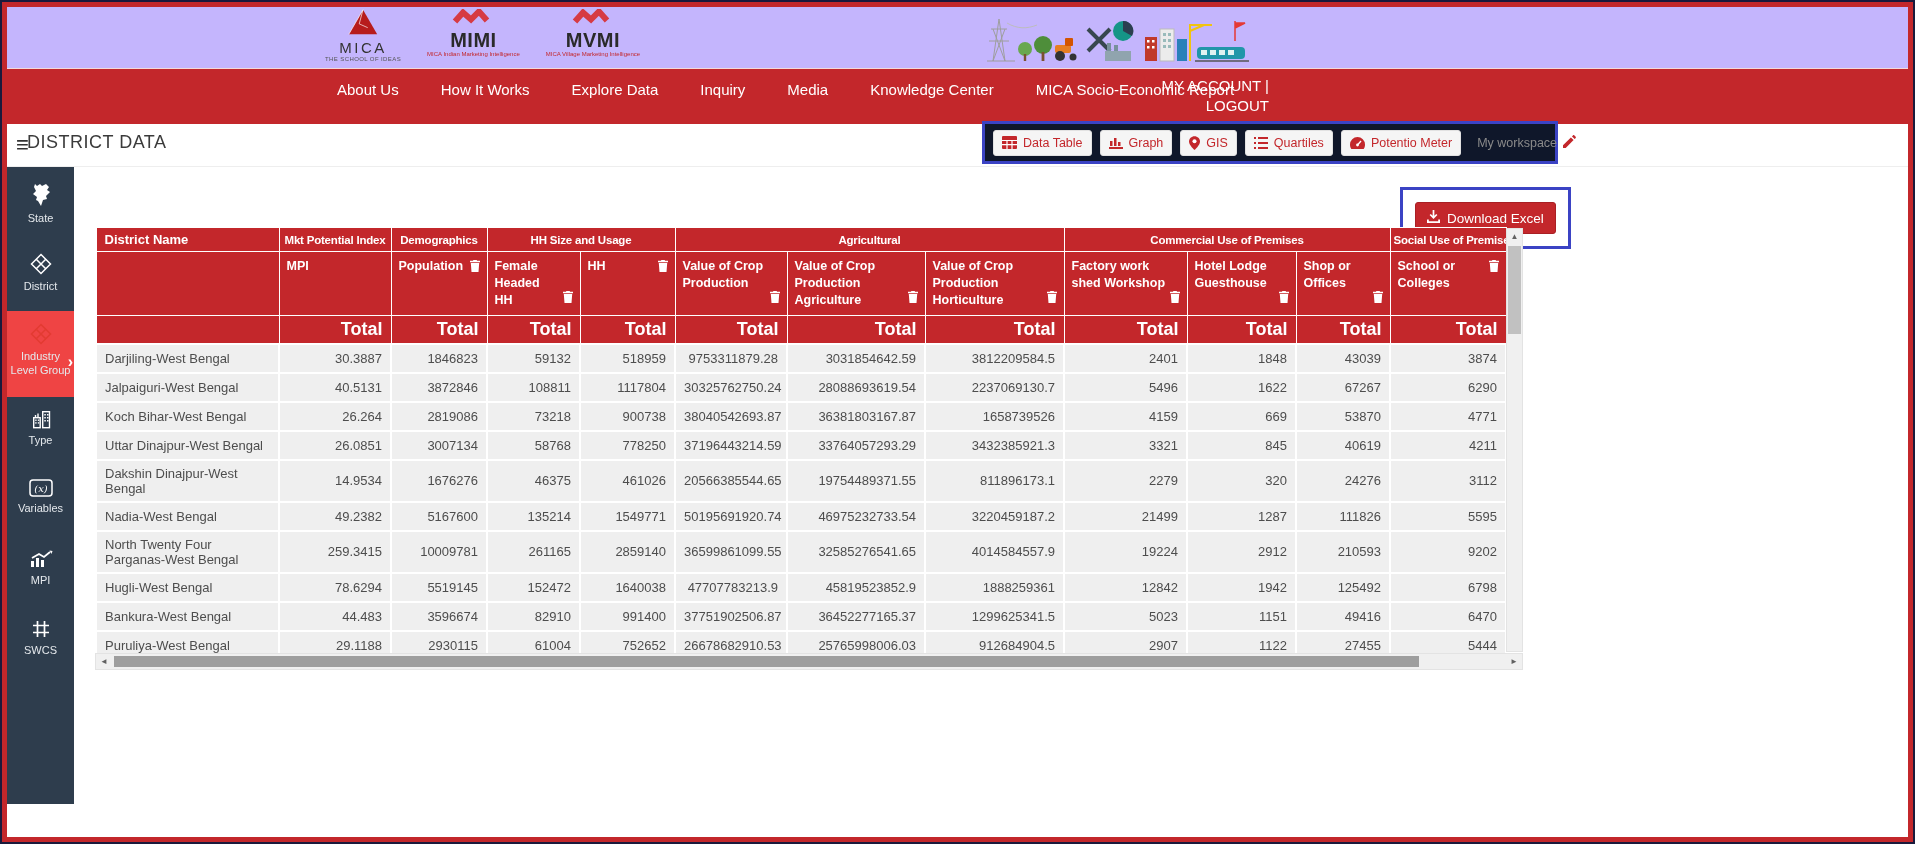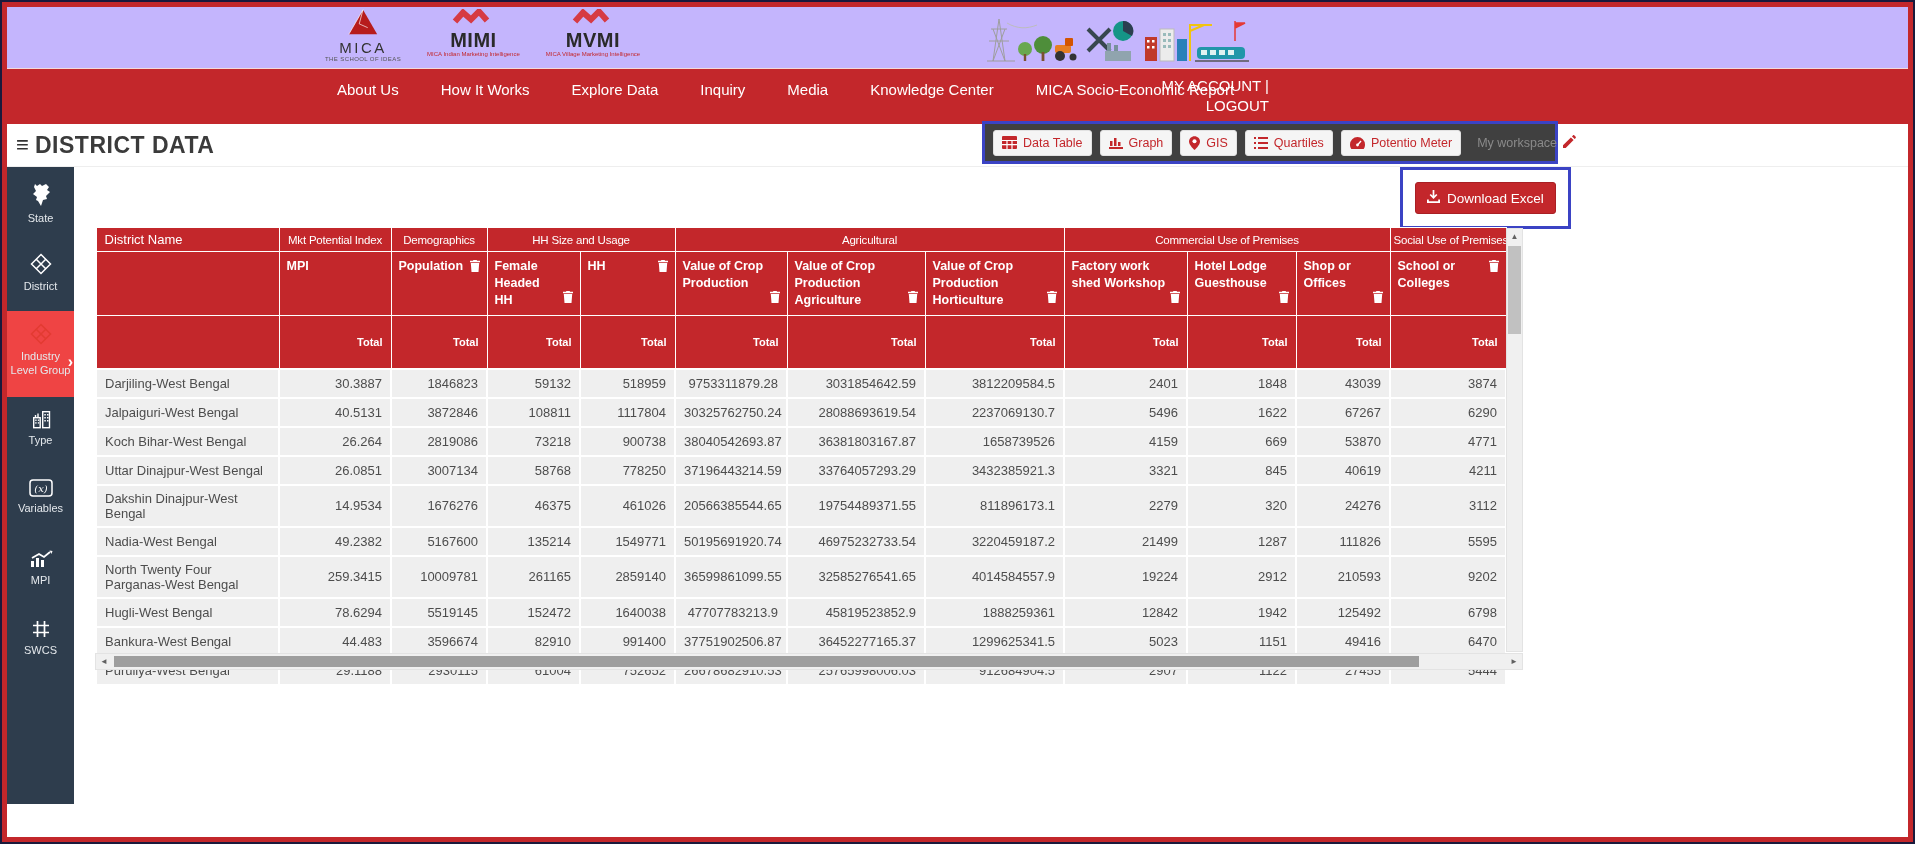--- a/index.html
+++ b/index.html
@@ -21,52 +21,52 @@
   
   .navbar { position:relative; height:55px; background:#c3272b; color:#fff; }
   .nav-menu { position:absolute; left:330px; top:12px; display:flex; gap:42px; }
   .nav-link { color:#fff; font-size:15px; text-decoration:none; cursor:pointer; white-space:nowrap; }
   .account { position:absolute; left:1136px; top:7px; width:126px; text-align:right; font-size:15px; line-height:20px; }
   .account div { cursor:pointer; }
 
   
   .titlebar { position:relative; height:43px; background:#fff; border-bottom:1px solid #eee; }
   .burger { position:absolute; left:9px; top:8px; font-size:22px; color:#333; cursor:pointer; }
-  .page-title { position:absolute; left:28px; top:8px; font-size:23px; font-weight:700; color:#3b3b3b; letter-spacing:.5px; font-family:"Liberation Sans",sans-serif; }
-  .toolbar { position:absolute; left:975px; top:-3px; width:576px; height:43px; border:3px solid #3b43c4; background:#404040; display:flex; align-items:center; padding:0 8px; gap:6px; }
+  .page-title { position:absolute; left:20px; top:8px; font-size:18px; font-weight:400; color:#3b3b3b; letter-spacing:.5px; font-family:"Liberation Sans",sans-serif; }
+  .toolbar { position:absolute; left:975px; top:-3px; width:576px; height:43px; border:3px solid #3b43c4; background:#0f172a; display:flex; align-items:center; padding:0 8px; gap:6px; }
   .tb-btn { display:flex; align-items:center; gap:6px; background:#f5f5f5; border:1px solid #e2e2e2; border-radius:3px; color:#c3272b; font-size:12.5px; padding:5px 8px; cursor:pointer; font-family:inherit; white-space:nowrap; }
   .tb-ic { display:flex; align-items:center; }
   .tb-divider { width:1px; height:26px; background:#ccc; margin:0 4px; }
   .workspace { display:flex; align-items:center; gap:6px; color:#8a8a8a; font-size:12.5px; cursor:pointer; white-space:nowrap; }
 
   
   .main { position:relative; height:670px; display:flex; }
   .sidebar { width:67px; height:637px; background:#2e3d4d; flex:none; padding-top:4px; display:flex; flex-direction:column; }
   .sb-item { position:relative; height:70px; padding-top:12px; display:flex; flex-direction:column; align-items:center; color:#e4e8ec; font-size:11px; text-align:center; cursor:pointer; }
   .sb-item.active { background:#ef4444; height:86px; }
   .sb-item.active::after { content:'\203A'; position:absolute; right:1px; top:42px; color:#fff; font-size:16px; font-weight:bold; }
   .sb-ic { margin-bottom:5px; display:flex; }
   .sb-label { line-height:1.25; padding:0 1px; }
 
   .content { position:relative; flex:1; background:#fff; }
-  .dl-box { position:absolute; left:1326px; top:0; border:3px solid #3b43c4; padding:12px; background:#fff; }
+  .dl-box { position:absolute; left:1326px; top:20px; border:3px solid #3b43c4; padding:12px; background:#fff; }
   .dl-btn { display:flex; align-items:center; gap:7px; background:#c3272b; color:#fff; border:1px solid #a91f24; border-radius:3px; font-size:13.5px; padding:7px 11px; cursor:pointer; font-family:inherit; white-space:nowrap; }
 
   
   .table-wrap { position:absolute; left:21px; top:60px; width:1429px; }
   table { border-collapse:collapse; table-layout:fixed; width:1410px; border:1px solid #999; }
   th { background:#c3272b; color:#fff; border:1px solid #fff; }
-  th.g { font-size:11.5px; font-weight:400; letter-spacing:-.2px; text-align:center; white-space:nowrap; overflow:hidden; padding:4px 3px; height:21px; }
+  th.g { font-size:11.5px; font-weight:700; letter-spacing:-.2px; text-align:center; white-space:nowrap; overflow:hidden; padding:4px 3px; height:21px; }
   th.g-left { text-align:left; font-size:13px; letter-spacing:0; padding-left:8px; }
   th.sub { position:relative; height:57px; vertical-align:top; text-align:left; font-size:12.5px; font-weight:600; line-height:1.35; padding:6px 20px 6px 7px; }
   .sub-label { display:inline-block; }
   .trash { position:absolute; right:7px; cursor:pointer; }
   .trash.top { top:8px; }
   .trash.bottom { bottom:7px; }
-  th.tot { height:23px; text-align:right; font-size:11px; font-weight:700; padding:20px 8px; }
+  th.tot { height:23px; text-align:right; font-size:18px; font-weight:700; padding:3px 8px; }
   td { background:#efefef; border:2px solid #fff; color:#4d4d4d; font-size:13px; text-align:right; padding:5px 8px; height:29px; }
   td.dn { text-align:left; }
 
   
   .vscroll { position:absolute; left:1411px; top:1px; width:17px; height:424px; background:#f0f0f0; border:1px solid #e3e3e3; }
   .vscroll .sb-arrow { height:16px; text-align:center; font-size:8px; color:#616161; line-height:16px; }
   .vthumb { position:absolute; top:17px; left:1px; width:13px; height:88px; background:#c1c1c1; }
   .hscroll { position:absolute; left:0; top:426px; width:1428px; height:17px; background:#f0f0f0; border:1px solid #e3e3e3; }
   .hscroll .sb-arrow { position:absolute; top:0; width:16px; height:15px; text-align:center; font-size:8px; color:#616161; line-height:15px; }
   .hscroll .sb-arrow.left { left:0; }

